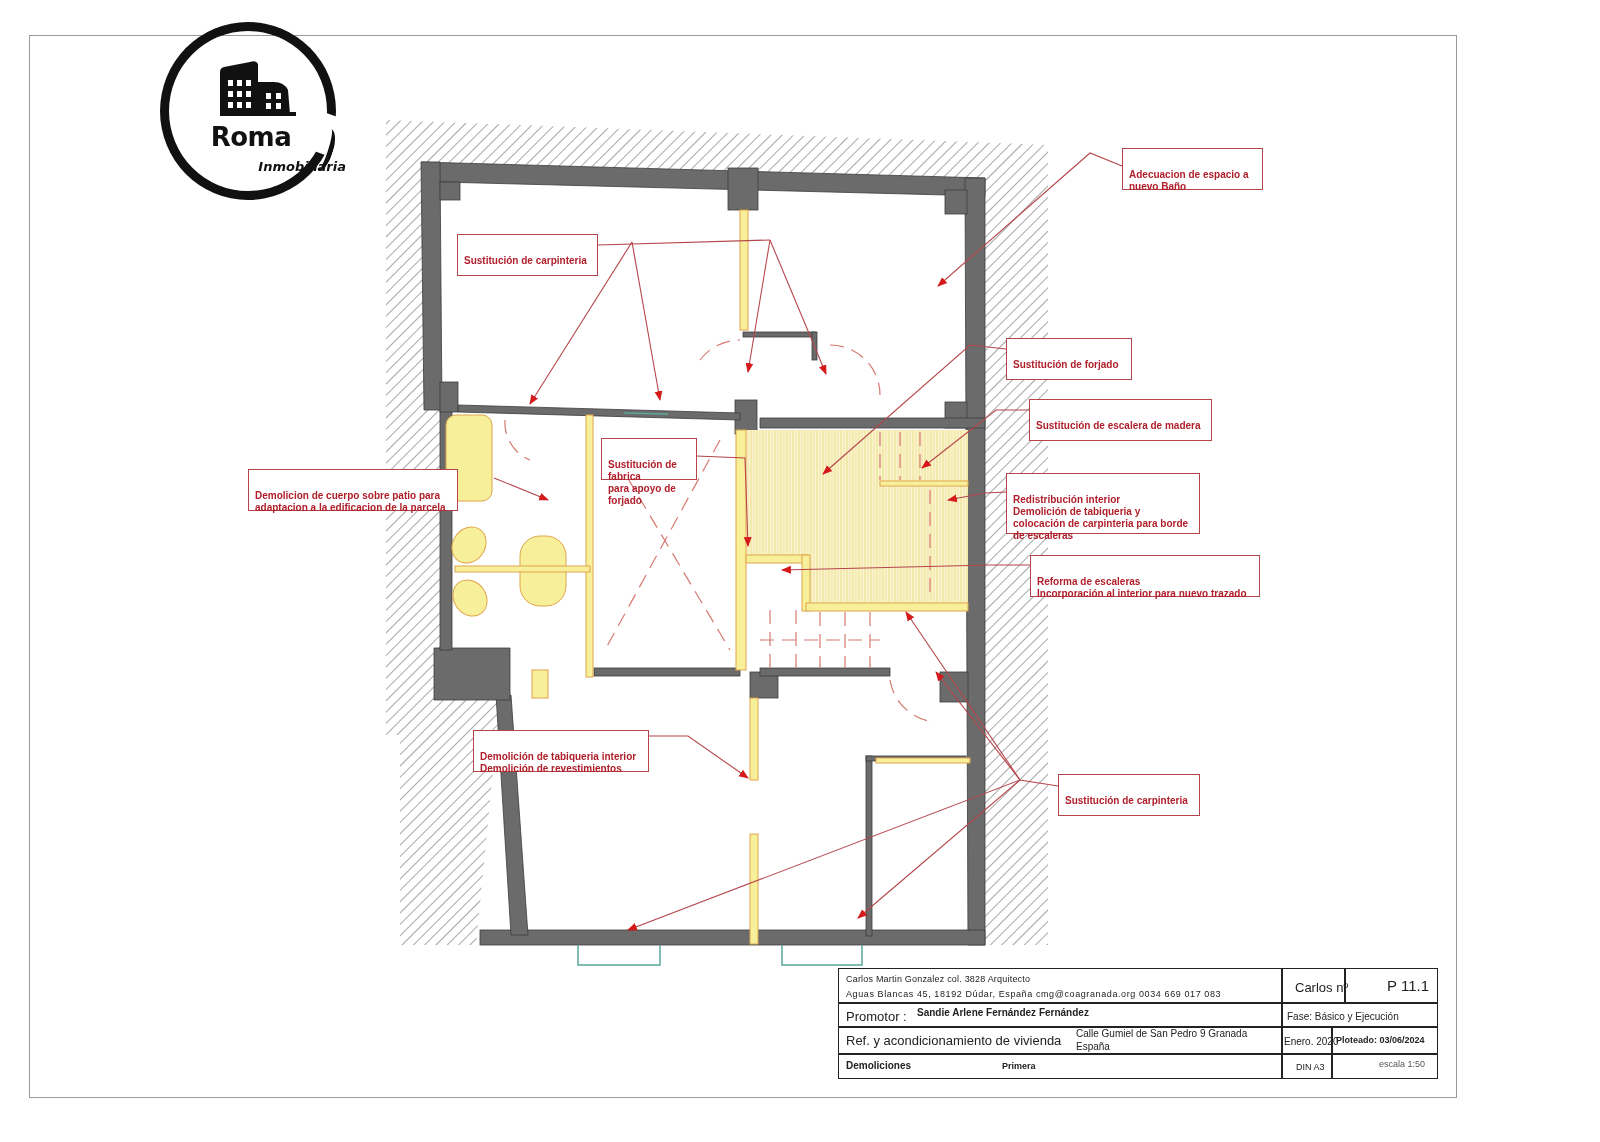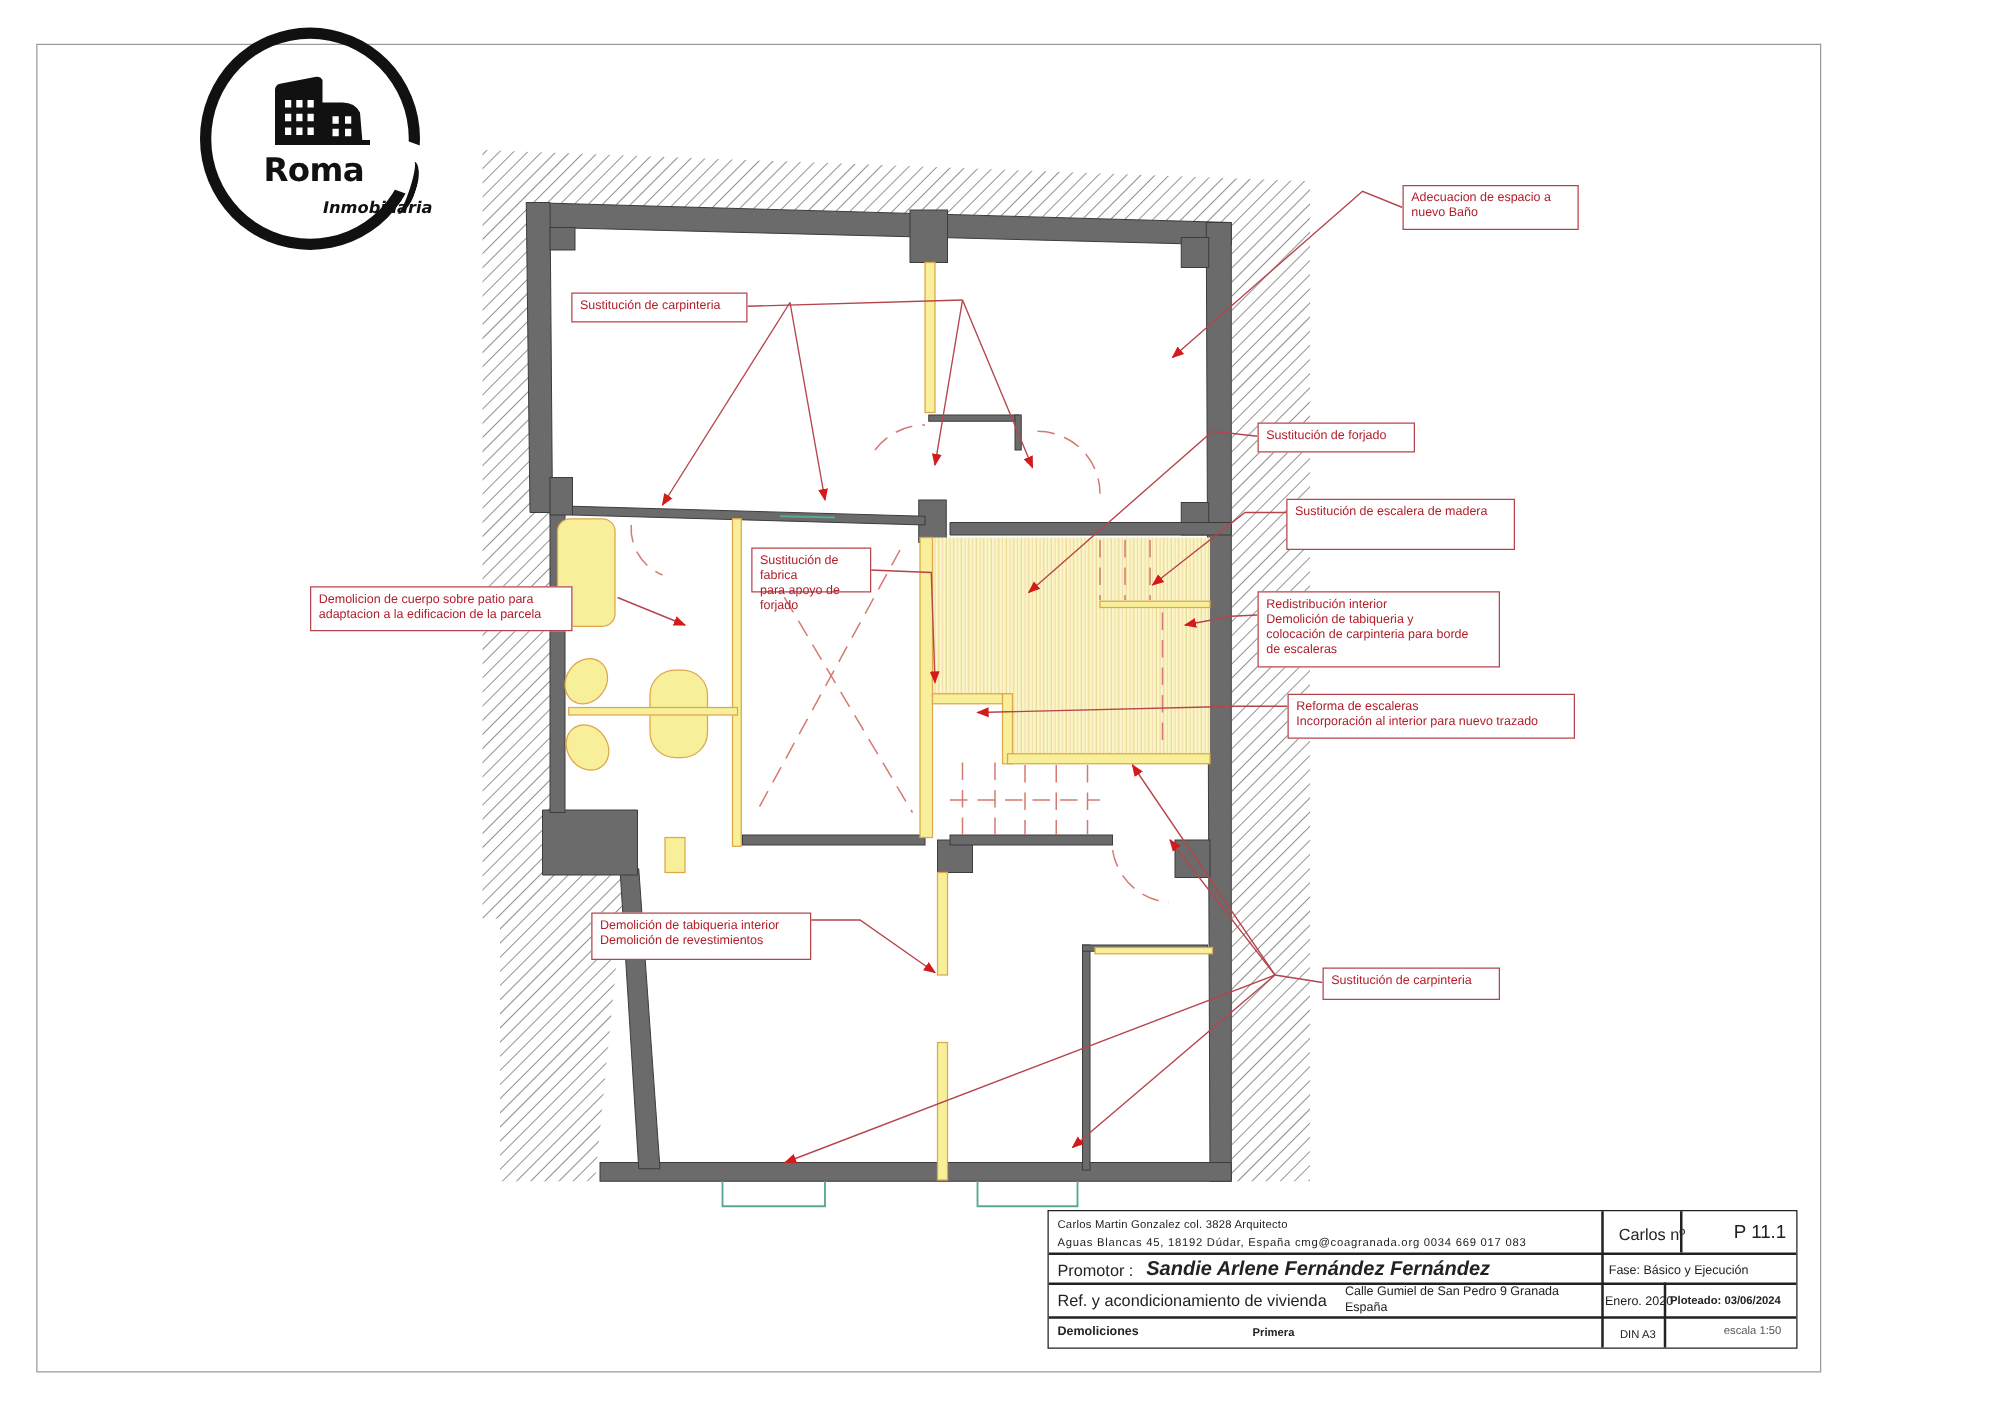--- a/index.html
+++ b/index.html
@@ -6,21 +6,21 @@
   body { width:1600px; height:1142px; position:relative; overflow:hidden; font-family:"Liberation Sans", sans-serif; }
   .sheet { position:absolute; left:29px; top:35px; width:1428px; height:1063px; border:1.5px solid #9a9a9a; box-sizing:border-box; }
   .logo { position:absolute; left:156px; top:18px; width:194px; height:196px; }
   .logo-ring { position:absolute; left:4px; top:4px; width:176px; height:178px; border-radius:50%; border:9px solid #111; box-sizing:border-box; }
   .logo-ring-gap { position:absolute; left:150px; top:95px; width:34px; height:40px; background:#fff; transform:rotate(20deg); }
   .logo-ring-brush { position:absolute; left:160px; top:110px; width:12px; height:44px; border-right:5px solid #111; border-radius:0 50% 50% 0; transform:rotate(18deg); }
   .logo-building { position:absolute; left:64px; top:42px; }
   .logo-title { position:absolute; left:0; width:190px; top:104px; text-align:center; font-family:"DejaVu Sans", sans-serif; font-weight:bold; font-size:26px; color:#111; letter-spacing:-0.5px; }
   .logo-sub { position:absolute; left:0; width:190px; top:141px; text-align:right; font-family:"DejaVu Sans", sans-serif; font-weight:bold; font-style:italic; font-size:13px; color:#111; }
   svg.plan { position:absolute; left:0; top:0; }
-  .callout { position:absolute; border:1.5px solid #b5454b; background:#fff; color:#b01e2a; font-weight:normal; font-size:10px; line-height:12px; padding:4px 6px; box-sizing:border-box; white-space:pre-line; }
+  .callout { position:absolute; border:1.5px solid #b5454b; background:#fff; color:#b01e2a; font-weight:bold; font-size:10px; line-height:12px; padding:20px 6px; box-sizing:border-box; white-space:pre-line; }
   .titleblock { position:absolute; left:838px; top:968px; width:600px; height:111px; border:1.5px solid #222; box-sizing:border-box; background:#fff; font-family:"Liberation Sans", sans-serif; color:#222; }
   .tb-cell { position:absolute; box-sizing:border-box; }
   .tb-vl { position:absolute; background:#222; width:1.5px; }
   .tb-hl { position:absolute; background:#222; height:1.5px; }
   .t-small { font-size:9px; letter-spacing:0.2px; }
   .t-med { font-size:13px; }
   .t-bold { font-weight:bold; }
 </style>
 </head>
 <body>
@@ -221,21 +221,21 @@
   <div class="tb-vl" style="left:442px;top:0;height:109px;"></div>
   <div class="tb-vl" style="left:505px;top:0;height:33px;"></div>
   <div class="tb-vl" style="left:492px;top:57px;height:52px;"></div>
 
   <div class="tb-cell t-small" style="left:7px;top:5px;">Carlos Martin Gonzalez col. 3828 Arquitecto</div>
   <div class="tb-cell t-small" style="left:7px;top:20px;letter-spacing:0.6px;">Aguas Blancas 45, 18192 Dúdar, España   cmg@coagranada.org    0034 669  017 083</div>
   <div class="tb-cell t-med" style="left:456px;top:11px;">Carlos nº</div>
   <div class="tb-cell" style="left:548px;top:8px;font-size:15px;">P 11.1</div>
 
   <div class="tb-cell t-med" style="left:7px;top:40px;">Promotor :</div>
-  <div class="tb-cell t-bold" style="left:78px;top:38px;font-size:16px;font-style:italic;">Sandie Arlene  Fernández Fernández</div>
+  <div class="tb-cell t-bold" style="left:78px;top:38px;font-size:10px;">Sandie Arlene  Fernández Fernández</div>
   <div class="tb-cell" style="left:448px;top:42px;font-size:10px;">Fase:  Básico y Ejecución</div>
 
   <div class="tb-cell t-med" style="left:7px;top:64px;">Ref. y acondicionamiento de vivienda</div>
   <div class="tb-cell" style="left:237px;top:59px;font-size:10px;">Calle Gumiel de San Pedro 9 Granada</div>
   <div class="tb-cell" style="left:237px;top:72px;font-size:10px;">España</div>
   <div class="tb-cell" style="left:445px;top:67px;font-size:10px;">Enero. 2020</div>
   <div class="tb-cell t-bold" style="left:497px;top:66px;font-size:9px;">Ploteado: 03/06/2024</div>
 
   <div class="tb-cell t-bold" style="left:7px;top:91px;font-size:10px;">Demoliciones</div>
   <div class="tb-cell t-bold" style="left:163px;top:92px;font-size:9px;">Primera</div>

